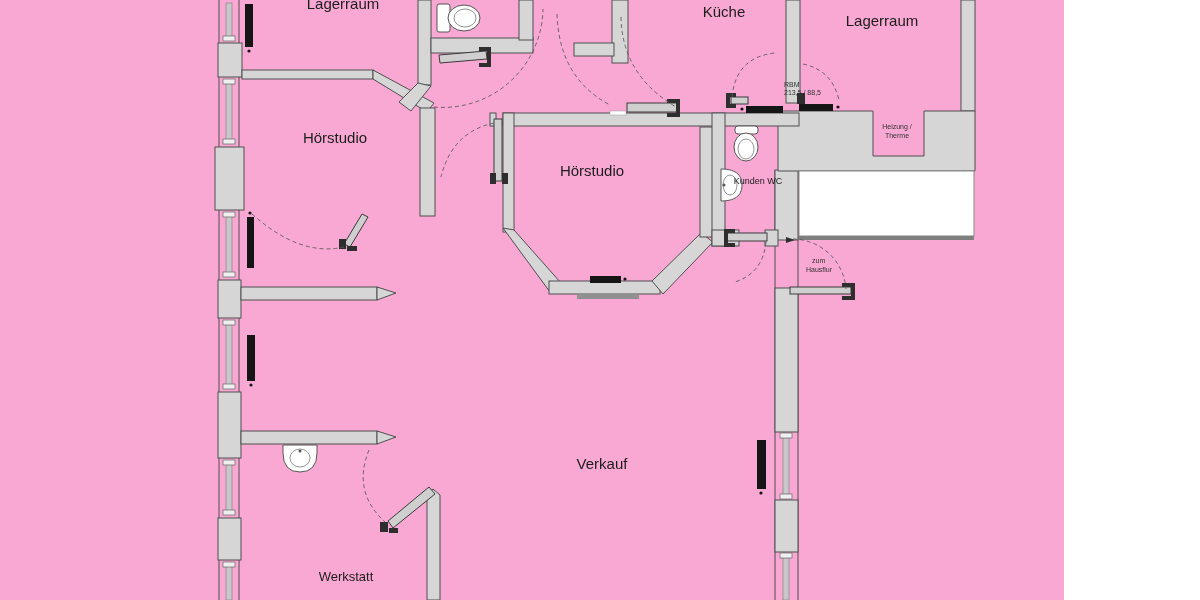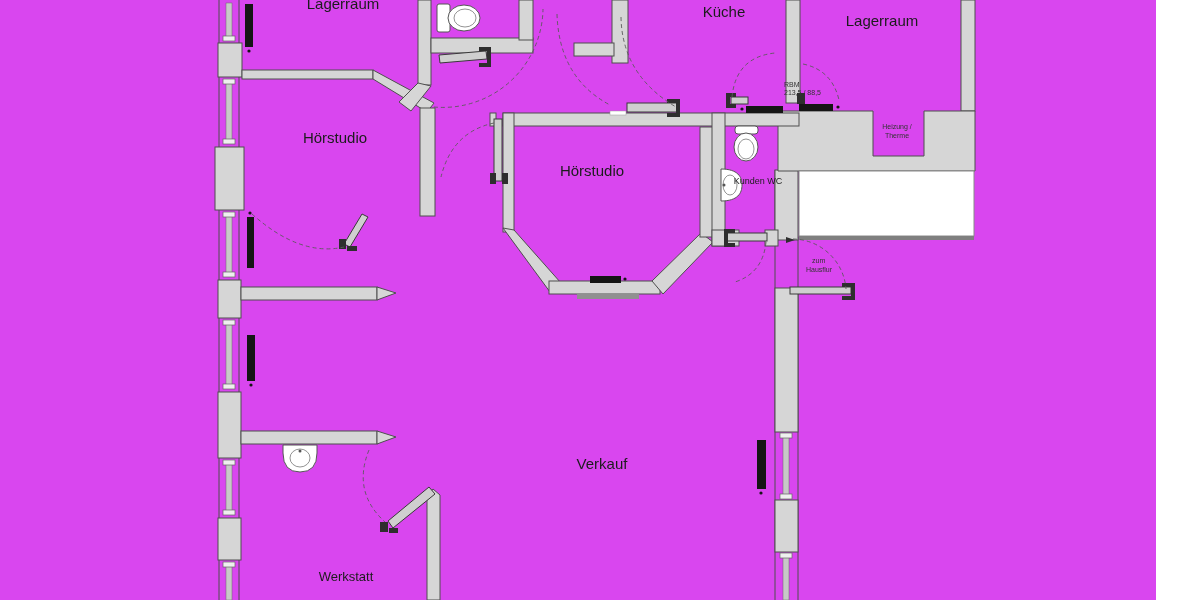--- a/index.html
+++ b/index.html
@@ -1,16 +1,16 @@
 <!DOCTYPE html>
 <html><head>
 <meta charset="utf-8">
 <style>
   html,body{margin:0;padding:0;background:#ffffff;width:1200px;height:600px;overflow:hidden;}
-  #plan-wrap{position:relative;width:1156px;height:600px;background:#d946ef;}
+  #plan-wrap{position:relative;width:1064px;height:600px;background:#f9a8d4;}
   svg{display:block;}
   text{font-family:"Liberation Sans", sans-serif;fill:#1c1c1c;}
   .room-label{font-size:15px;}
   .small-label{font-size:7px;fill:#333;}
   .wc-label{font-size:9px;}
   .werk-label{font-size:13px;}
   .wall{fill:#d6d6d6;stroke:#4f4f4f;stroke-width:1;}
   .fixture{fill:#ffffff;stroke:#555;stroke-width:1;}
   .fixture-inner{fill:none;stroke:#777;stroke-width:0.8;}
   .radiator{fill:#151515;stroke:none;}

